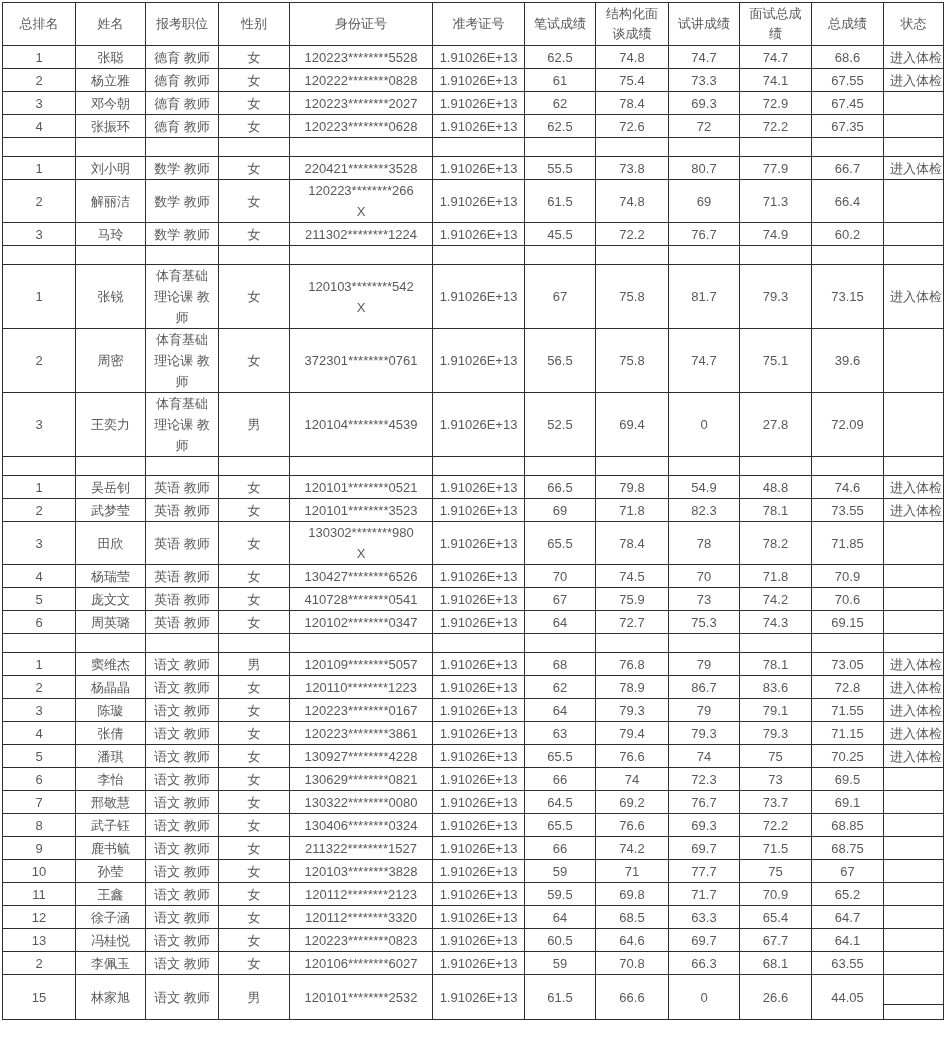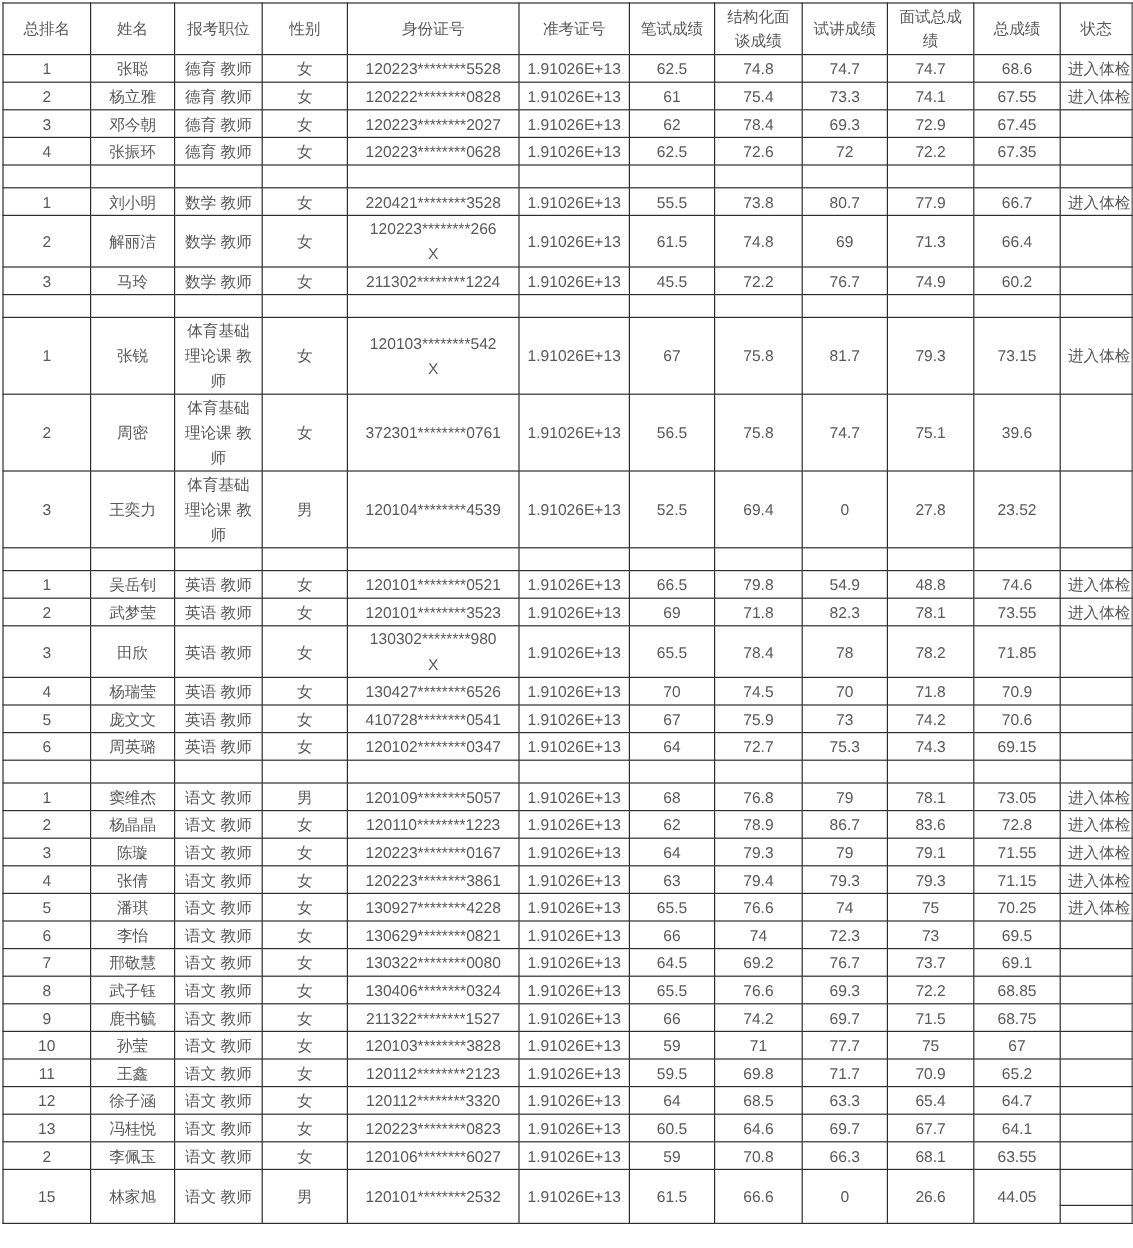--- a/index.html
+++ b/index.html
@@ -242,21 +242,21 @@
           <td>体育基础
 理论课 教
 师</td>
           <td>男</td>
           <td>120104********4539</td>
           <td>1.91026E+13</td>
           <td>52.5</td>
           <td>69.4</td>
           <td>0</td>
           <td>27.8</td>
-          <td>23.52</td>
+          <td>72.09</td>
           <td class="status"></td>
         </tr>
         <tr class="r-sep">
           <td></td>
           <td></td>
           <td></td>
           <td></td>
           <td></td>
           <td></td>
           <td></td>

